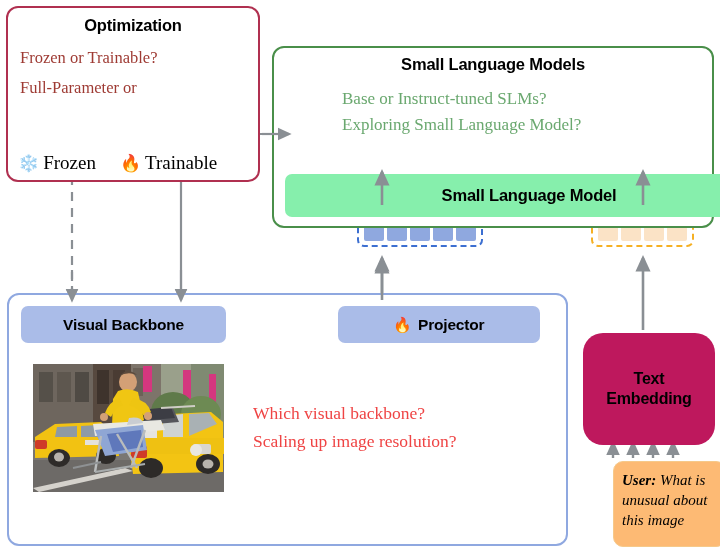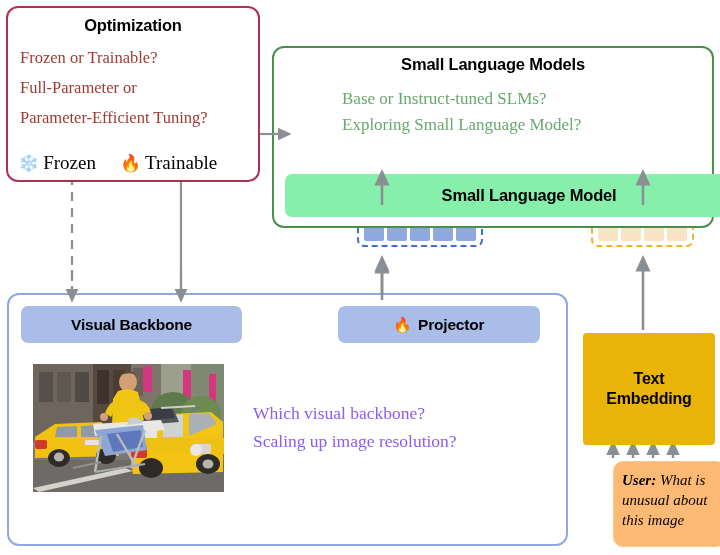--- a/index.html
+++ b/index.html
@@ -106,21 +106,21 @@
   #vis-panel {
     left: 7px; top: 293px; width: 561px; height: 253px;
     border: 2px solid #8fa8e0;
     border-radius: 12px;
     background: #ffffff;
     box-sizing: border-box;
     z-index: 6;
   }
   #vb-box {
     position: absolute;
-    left: 12px; top: 11px; width: 221px; height: 37px;
+    left: 12px; top: 11px; width: 205px; height: 37px;
     background: #aabce8;
     border-radius: 7px;
     display: flex; align-items: center; justify-content: center;
     font-weight: bold; font-size: 15.5px; color: #000;
     letter-spacing: -0.2px;
   }
   #proj-box {
     position: absolute;
     left: 329px; top: 11px; width: 202px; height: 37px;
     background: #aabce8;
@@ -139,40 +139,40 @@
     font-family: "Liberation Serif", serif;
     font-weight: bold;
     font-size: 16.5px;
     color: #000;
   }
   .vis-q {
     position: absolute;
     left: 244px;
     font-family: "Liberation Serif", serif;
     font-size: 17.5px;
-    color: #8b5cf6;
+    color: #ef4444;
     white-space: nowrap;
   }
   #vis-q1 { top: 108px; }
   #vis-q2 { top: 136px; }
 
   
   #photo {
     position: absolute;
     left: 24px; top: 69px; width: 191px; height: 128px;
     overflow: hidden;
     background: #7b7772;
   }
   #photo svg { display: block; }
 
   
   #te-box {
     left: 583px; top: 333px; width: 132px; height: 112px;
-    background: #eab308;
-    border-radius: 4px;
+    background: #be185d;
+    border-radius: 20px;
     display: flex; align-items: center; justify-content: center;
     text-align: center;
     font-weight: bold; font-size: 16px; color: #000;
     line-height: 1.22;
     letter-spacing: -0.2px;
     z-index: 5;
   }
   #user-box {
     left: 613px; top: 461px; width: 113px; height: 86px;
     background: #fdba74;
@@ -255,21 +255,20 @@
     <path d="M613,458 L613,443" stroke="#8a8f94" stroke-width="2.4" fill="none" marker-end="url(#ah)"></path>
     <path d="M633,458 L633,443" stroke="#8a8f94" stroke-width="2.4" fill="none" marker-end="url(#ah)"></path>
     <path d="M653,458 L653,443" stroke="#8a8f94" stroke-width="2.4" fill="none" marker-end="url(#ah)"></path>
     <path d="M673,458 L673,443" stroke="#8a8f94" stroke-width="2.4" fill="none" marker-end="url(#ah)"></path>
   </svg>
 
   <div id="opt-panel" class="abs">
     <div id="opt-title">Optimization</div>
     <div id="opt-q2" class="opt-q">Full-Parameter or</div>
     <div id="opt-q1" class="opt-q">Frozen or Trainable?</div>
-    <div id="opt-q3" class="opt-q">Parameter-Efficient Tuning?</div>
 
     <div id="legend-row">
       <span class="ico">❄️</span>
       <span>Frozen</span>
       <span class="gap"></span>
       <span class="ico">🔥</span>
       <span>Trainable</span>
     </div>
   </div>
 

